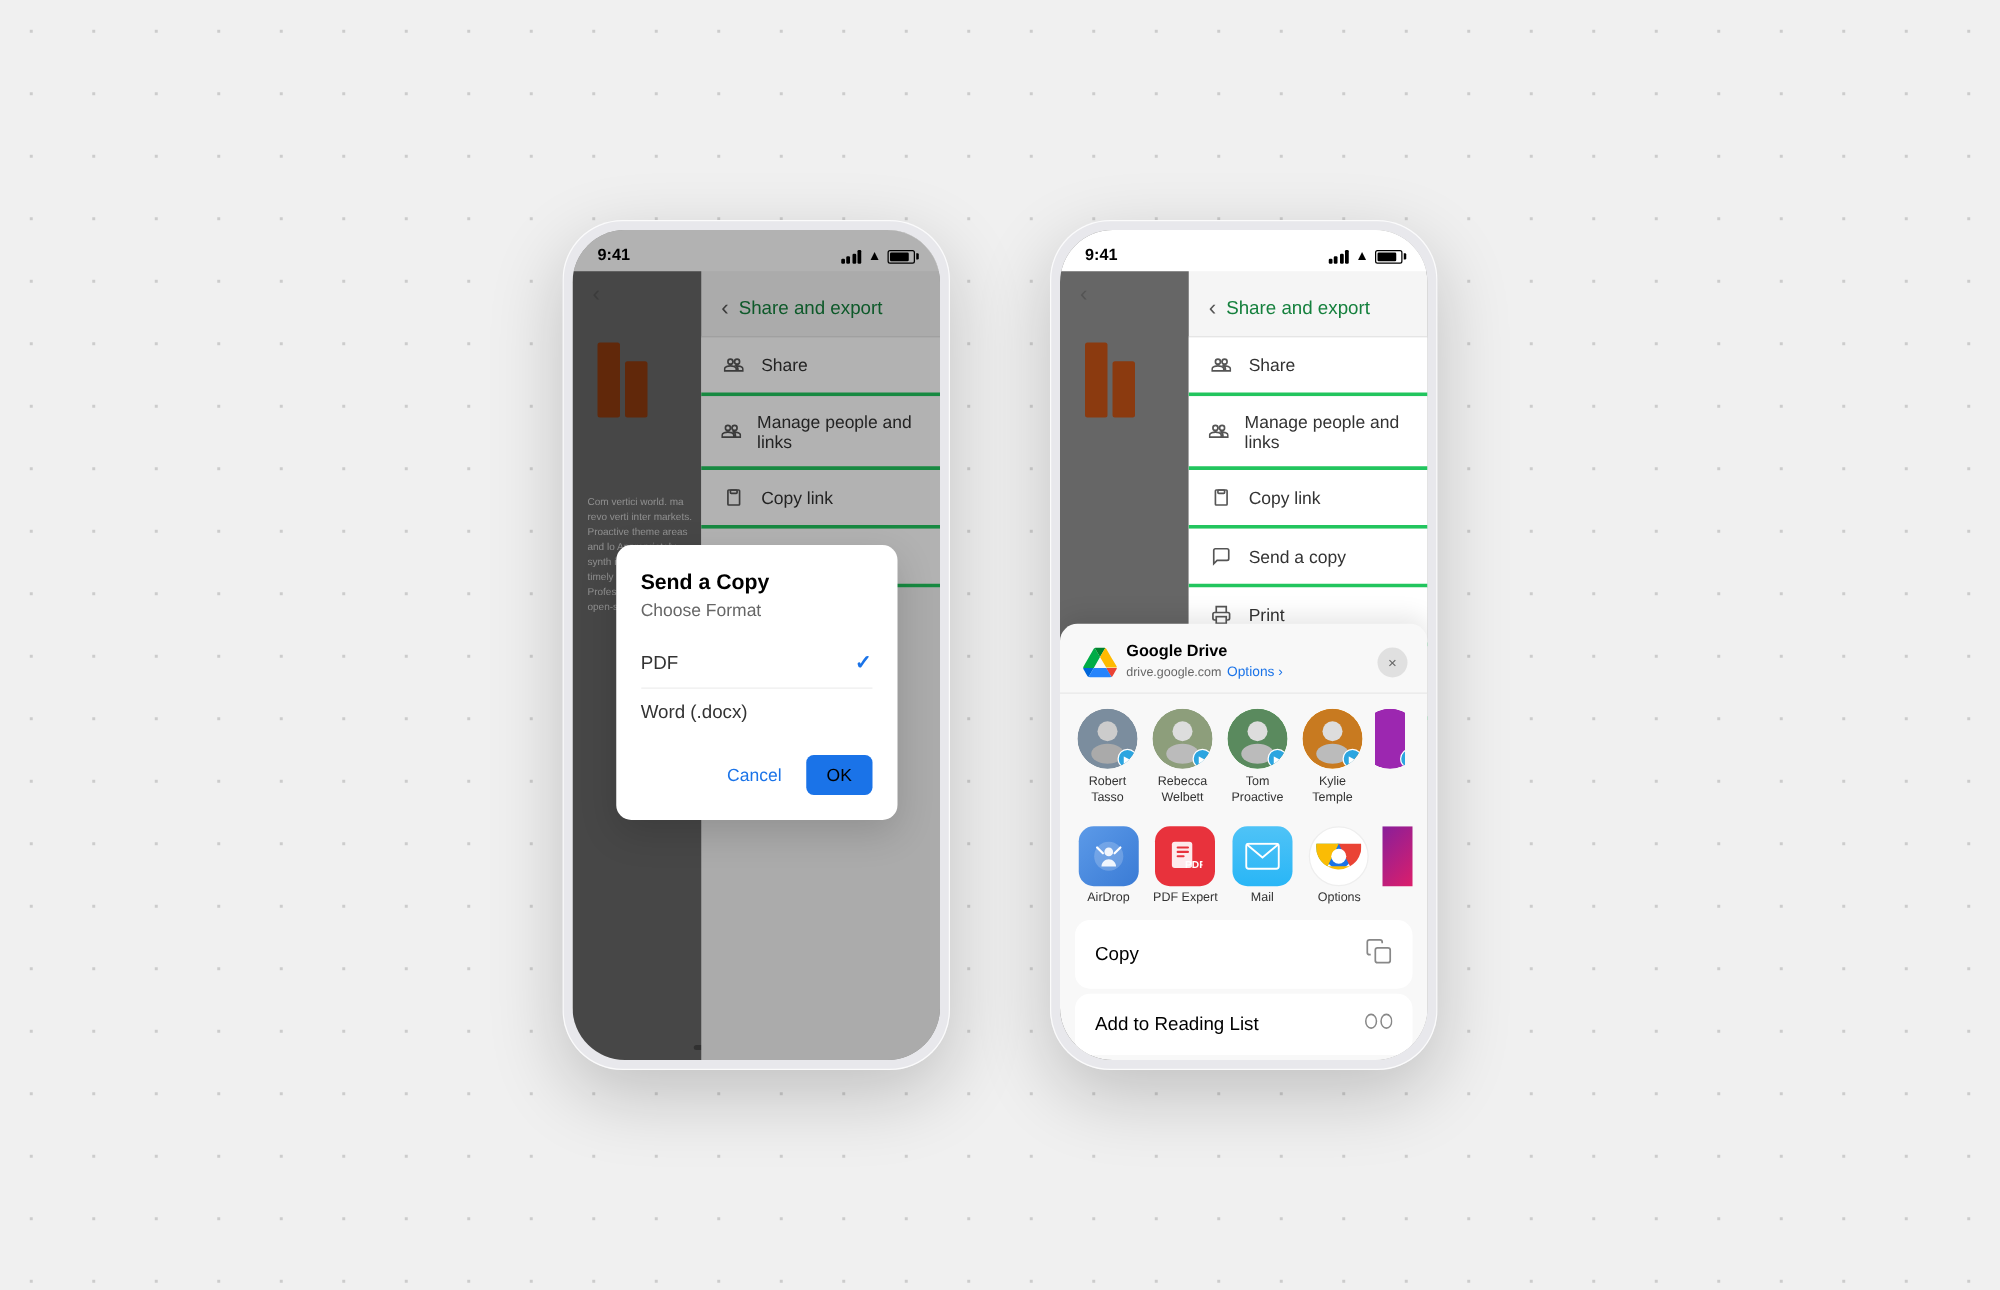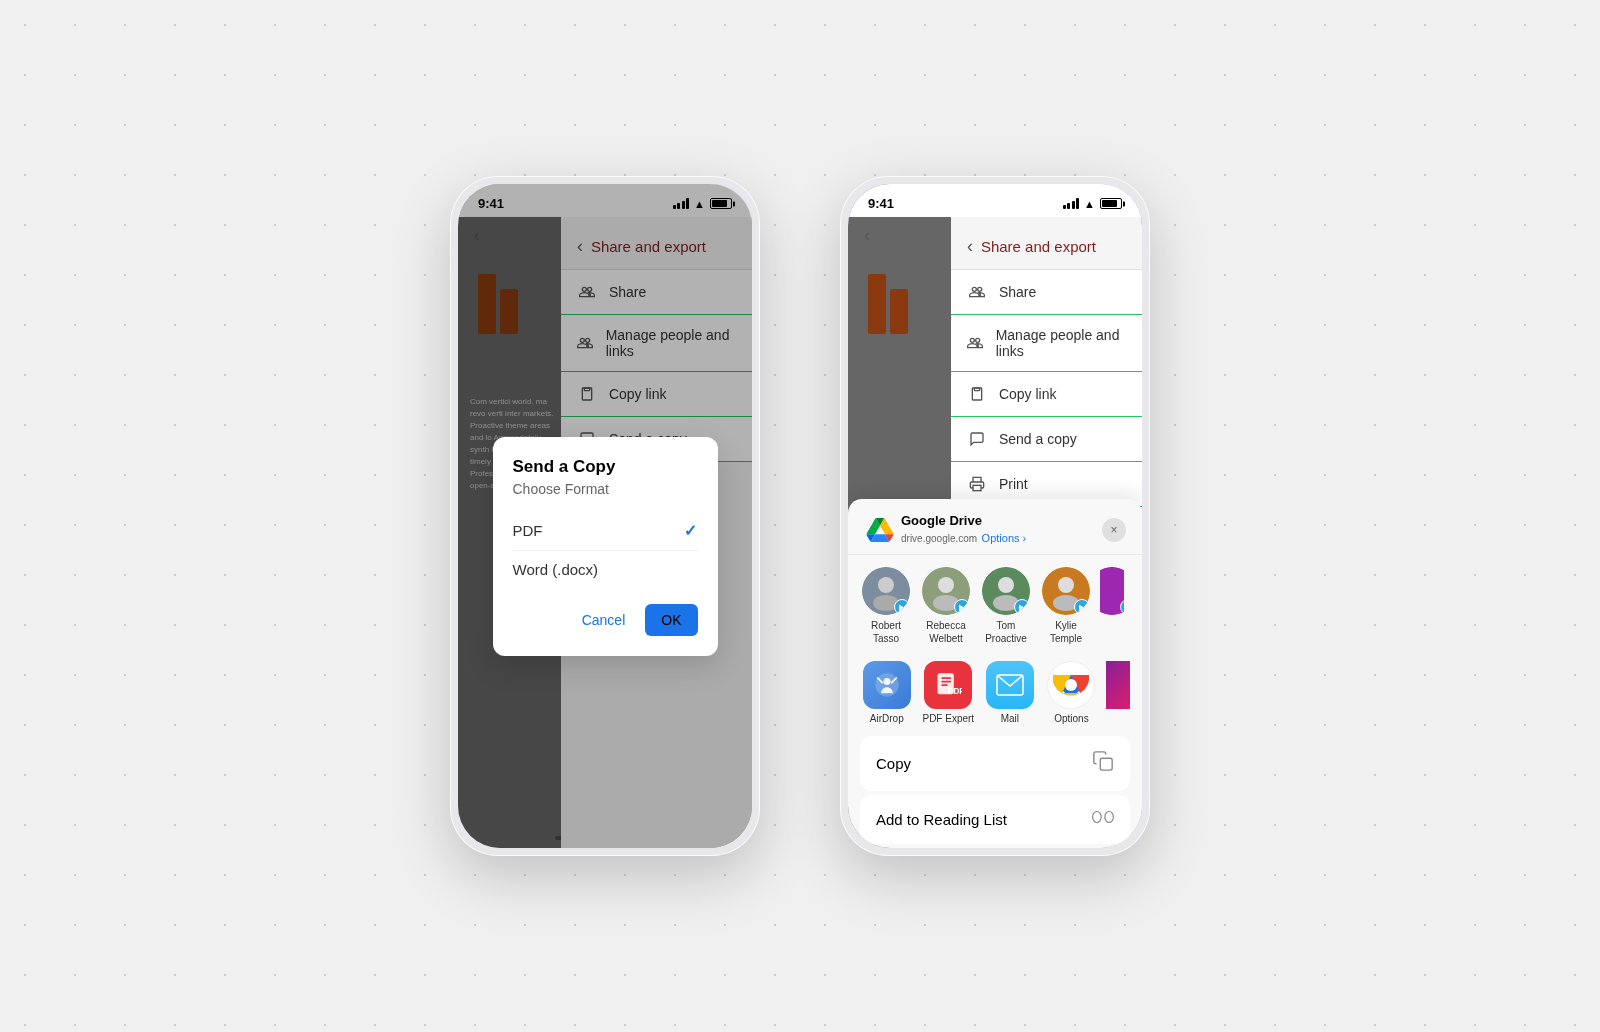--- a/index.html
+++ b/index.html
@@ -34,21 +34,21 @@
       background: #fff;
       border-radius: 42px;
       overflow: hidden;
       position: relative;
     }
 
     
     .status-bar {
       display: flex;
       justify-content: space-between;
-      align-items: center;
+      align-items: flex-end;
       padding: 12px 20px 6px;
       background: #fff;
       position: relative;
       z-index: 10;
     }
 
     .status-time {
       font-size: 13px;
       font-weight: 600;
       color: #000;
@@ -167,28 +167,28 @@
 
     .share-back-arrow {
       font-size: 18px;
       color: #555;
       margin-right: 8px;
     }
 
     .share-panel-title {
       font-size: 15px;
       font-weight: 500;
-      color: #7f1d1d;
+      color: #15803d;
     }
 
     .share-menu-item {
       display: flex;
       align-items: center;
       padding: 12px 16px;
-      border-bottom: 1px solid #22c55e;
+      border-bottom: 3px solid #22c55e;
       background: #fff;
     }
 
     .share-menu-icon {
       width: 20px;
       height: 20px;
       margin-right: 12px;
       display: flex;
       align-items: center;
       justify-content: center;

